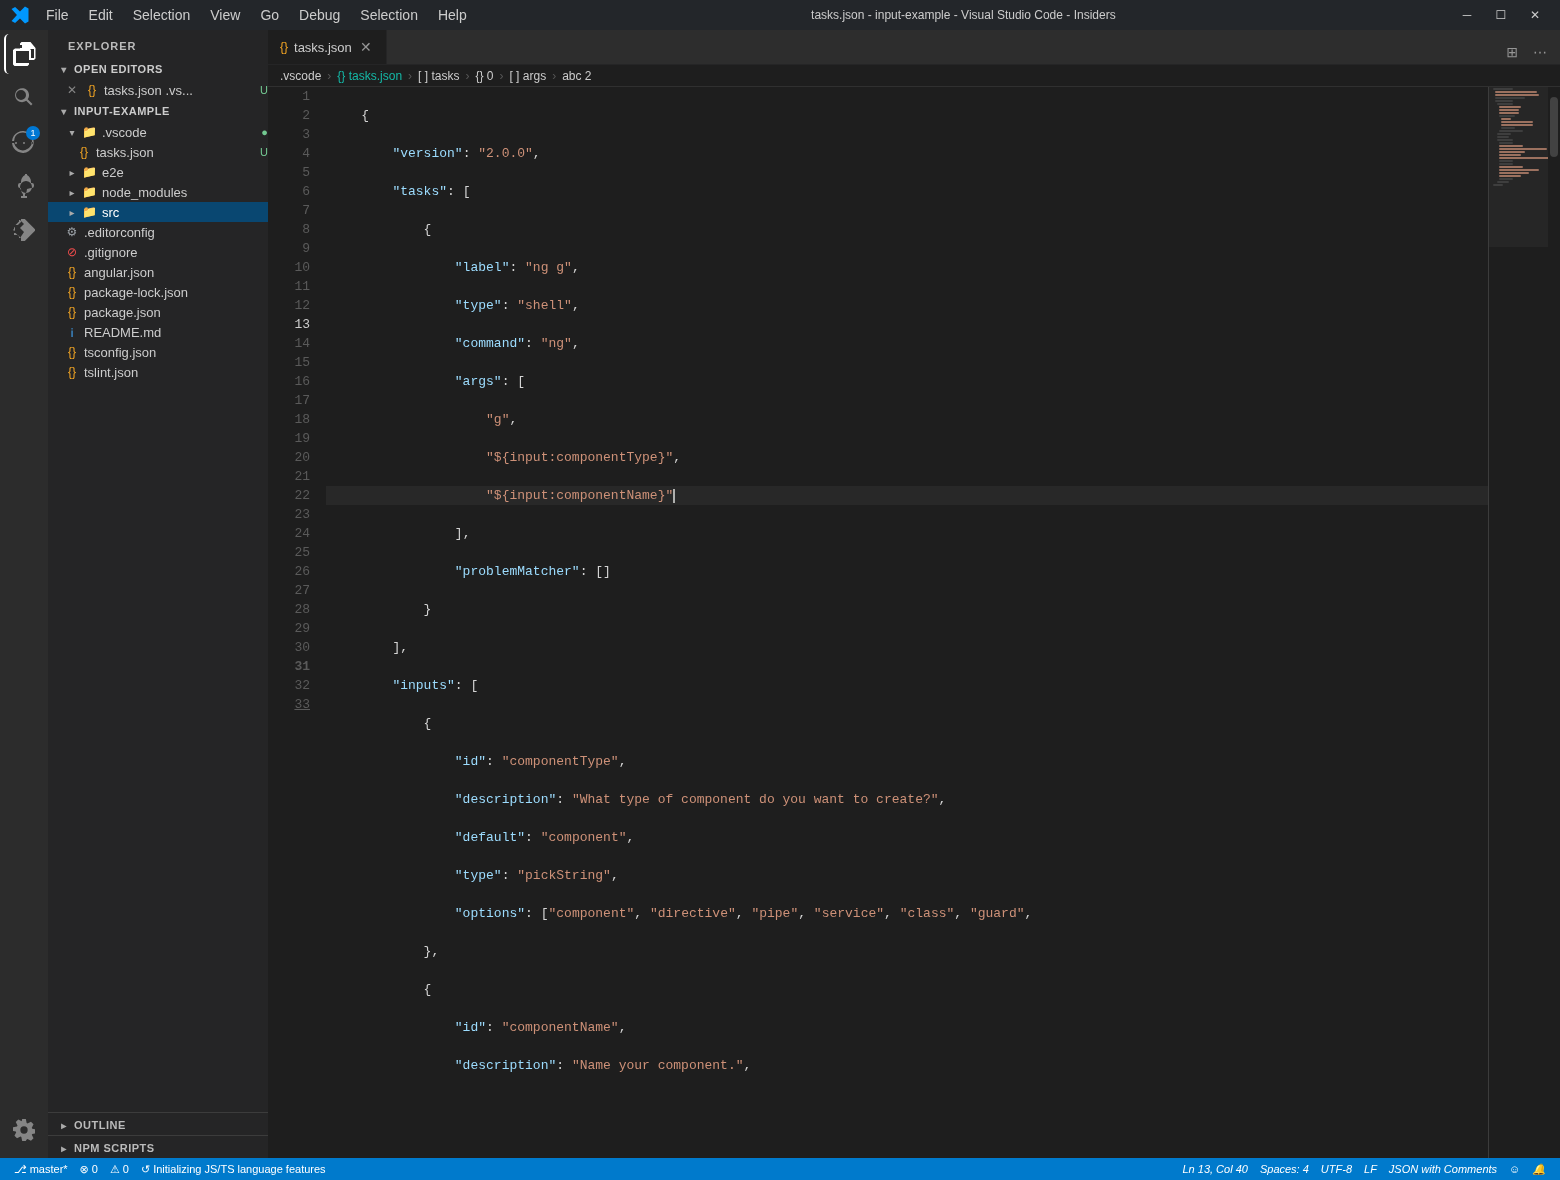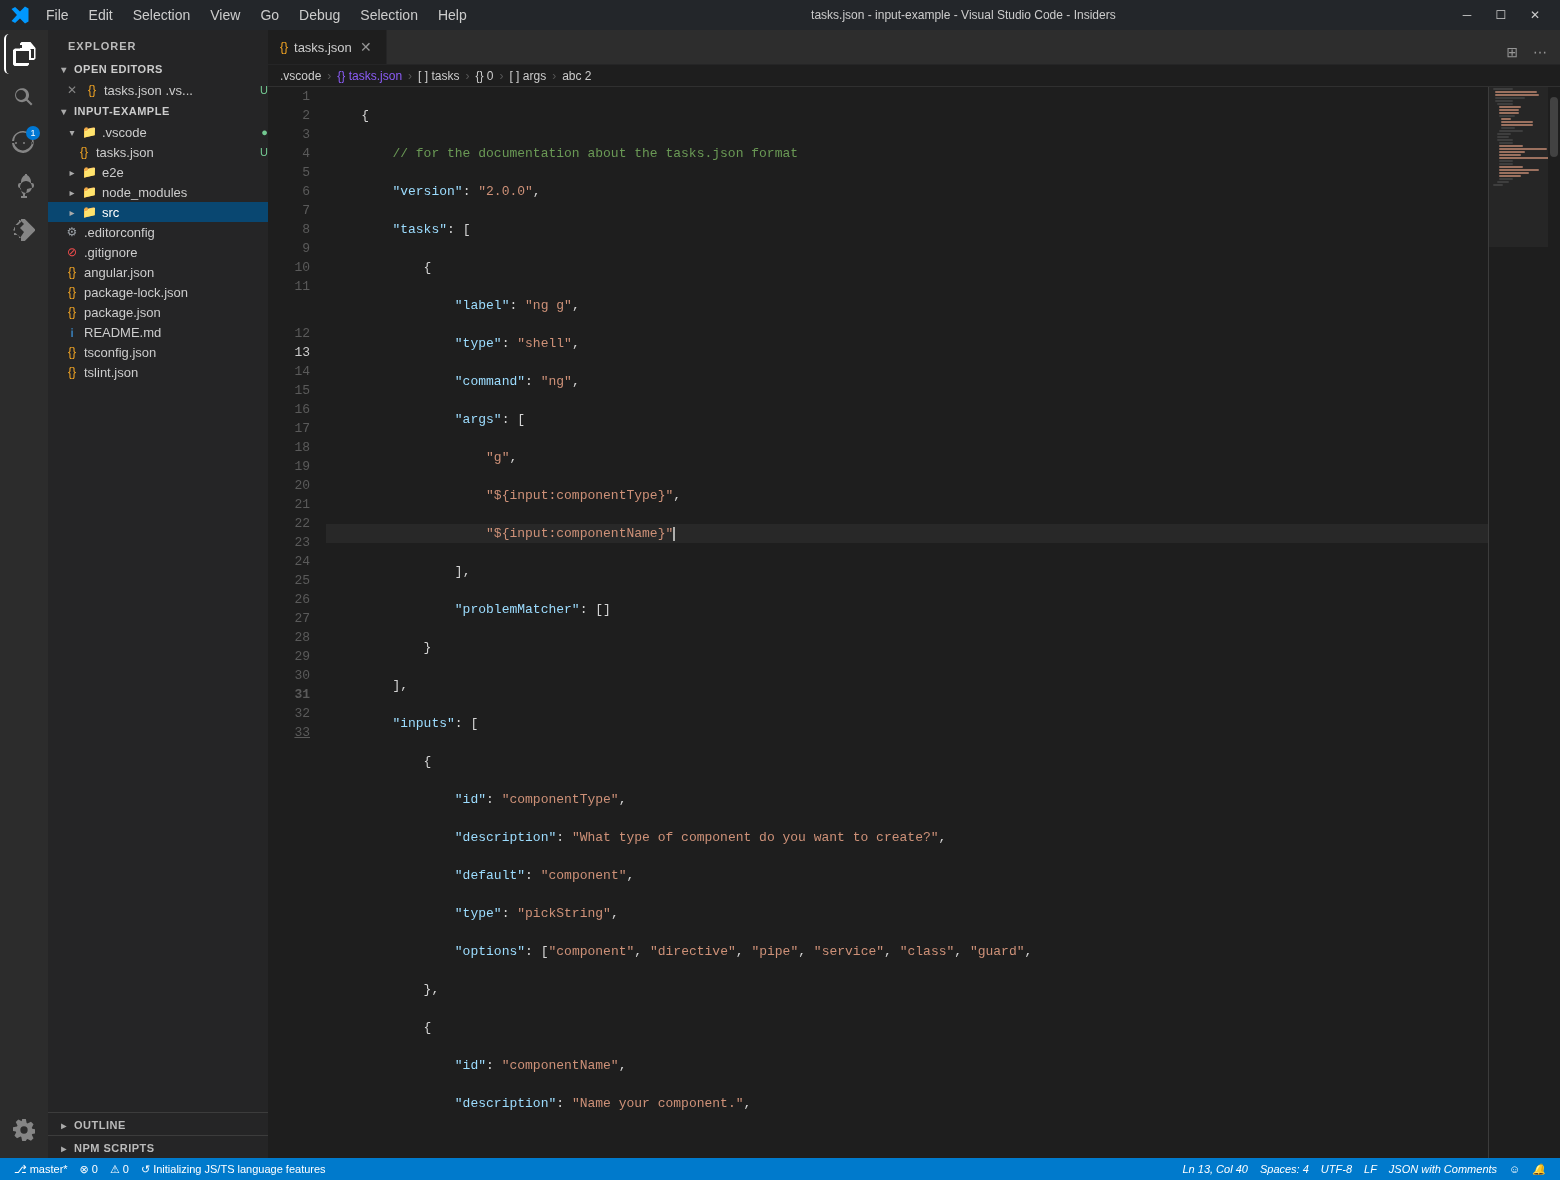--- a/index.html
+++ b/index.html
@@ -606,21 +606,21 @@
         </div>
         <div id="tab-bar-actions">
           <div class="tab-bar-btn">⊞</div>
           <div class="tab-bar-btn">⋯</div>
         </div>
       </div>
 
       <div id="breadcrumb">
         <span class="breadcrumb-item">.vscode</span>
         <span class="breadcrumb-sep">›</span>
-        <span class="breadcrumb-item" style="color:#8b5cf6;">{} tasks.json</span>
+        <span class="breadcrumb-item" style="color:#14b8a6;">{} tasks.json</span>
         <span class="breadcrumb-sep">›</span>
         <span class="breadcrumb-item">[ ] tasks</span>
         <span class="breadcrumb-sep">›</span>
         <span class="breadcrumb-item">{} 0</span>
         <span class="breadcrumb-sep">›</span>
         <span class="breadcrumb-item">[ ] args</span>
         <span class="breadcrumb-sep">›</span>
         <span class="breadcrumb-item">abc 2</span>
       </div>
 
@@ -631,21 +631,21 @@
             <div style="height:19px;">2</div>
             <div style="height:19px;">3</div>
             <div style="height:19px;">4</div>
             <div style="height:19px;">5</div>
             <div style="height:19px;">6</div>
             <div style="height:19px;">7</div>
             <div style="height:19px;">8</div>
             <div style="height:19px;">9</div>
             <div style="height:19px;">10</div>
             <div style="height:19px;">11</div>
-            <div style="height:19px;margin-top:28px;">12</div>
+            <div style="height:19px;">12</div>
             <div style="height:19px; color:#ccc;">13</div>
             <div style="height:19px;">14</div>
             <div style="height:19px;">15</div>
             <div style="height:19px;">16</div>
             <div style="height:19px;">17</div>
             <div style="height:19px;">18</div>
             <div style="height:19px;">19</div>
             <div style="height:19px;">20</div>
             <div style="height:19px;">21</div>
             <div style="height:19px;">22</div>
@@ -658,21 +658,20 @@
             <div style="height:19px;">29</div>
             <div style="height:19px;">30</div>
             <div style="height:19px;font-weight:bold;">31</div>
             <div style="height:19px;">32</div>
             <div style="height:19px;text-decoration:underline;">33</div>
           </div>
         </div>
 
         <div id="code-content">
 <span class="code-line"><span class="json-brace">    {</span></span>
-<span class="code-line"><span class="json-comment">        // for the documentation about the tasks.json format</span></span>
 <span class="code-line"><span class="json-key">        "version"</span><span class="json-colon">:</span> <span class="json-string">"2.0.0"</span><span class="json-comma">,</span></span>
 <span class="code-line"><span class="json-key">        "tasks"</span><span class="json-colon">:</span> <span class="json-bracket">[</span></span>
 <span class="code-line"><span class="json-brace">            {</span></span>
 <span class="code-line"><span class="json-key">                "label"</span><span class="json-colon">:</span> <span class="json-string">"ng g"</span><span class="json-comma">,</span></span>
 <span class="code-line"><span class="json-key">                "type"</span><span class="json-colon">:</span> <span class="json-string">"shell"</span><span class="json-comma">,</span></span>
 <span class="code-line"><span class="json-key">                "command"</span><span class="json-colon">:</span> <span class="json-string">"ng"</span><span class="json-comma">,</span></span>
 <span class="code-line"><span class="json-key">                "args"</span><span class="json-colon">:</span> <span class="json-bracket">[</span></span>
 <span class="code-line"><span class="json-string">                    "g"</span><span class="json-comma">,</span></span>
 <span class="code-line"><span class="json-string">                    "${input:componentType}"</span><span class="json-comma">,</span></span>
 <span class="code-line active-line"><span class="json-string">                    "${input:componentName}"</span><span class="cursor"></span></span>

